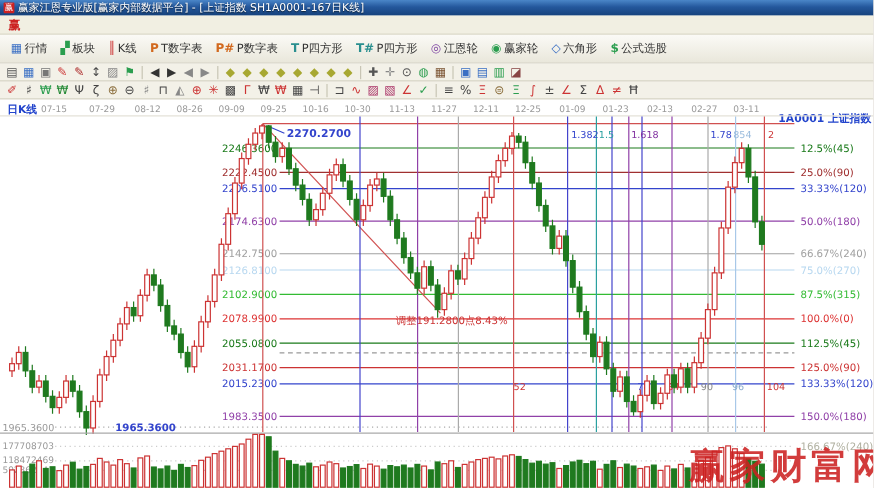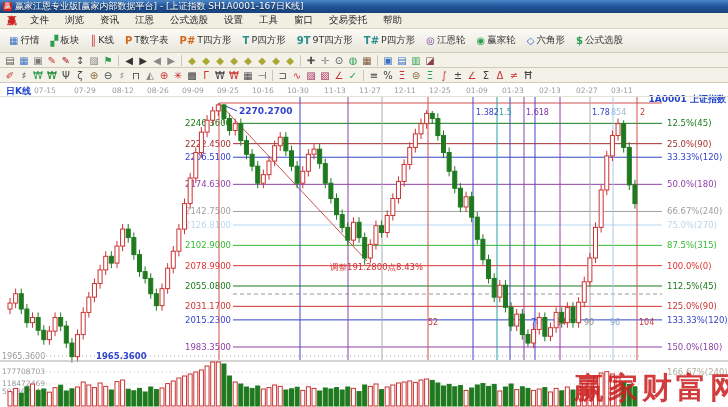--- a/index.html
+++ b/index.html
@@ -29,61 +29,45 @@
 </head>
 <body>
 
 <div class="window">
   <div class="titlebar">
     <span class="logo">赢</span>
     <span class="ttl">赢家江恩专业版[赢家内部数据平台] - [上证指数 SH1A0001-167日K线]</span>
   </div>
   <div class="menubar">
     <span class="logo2">赢</span>
-    <nav id="menu" style="display:flex;">
-        <span class="menu-item">文件</span>
-        <span class="menu-item">浏览</span>
-        <span class="menu-item">资讯</span>
-        <span class="menu-item">江恩</span>
-        <span class="menu-item">公式选股</span>
-        <span class="menu-item">设置</span>
-        <span class="menu-item">工具</span>
-        <span class="menu-item">窗口</span>
-        <span class="menu-item">交易委托</span>
-        <span class="menu-item">帮助</span>
-      </nav>
   </div>
   <div class="toolbar1" id="toolbar-main">
       <button class="tb-btn">
         <span class="tb-ic" style="color: rgb(58, 111, 196);">▦</span>
         <span class="tb-lb">行情</span>
       </button>
       <button class="tb-btn">
         <span class="tb-ic" style="color: rgb(42, 157, 78);">▞</span>
         <span class="tb-lb">板块</span>
       </button>
       <button class="tb-btn">
         <span class="tb-ic" style="color: rgb(204, 51, 51);">║</span>
         <span class="tb-lb">K线</span>
       </button>
       <button class="tb-btn">
         <span class="tb-ic" style="color: rgb(210, 105, 30);">P</span>
         <span class="tb-lb">T数字表</span>
       </button>
       <button class="tb-btn">
         <span class="tb-ic" style="color: rgb(210, 105, 30);">P#</span>
-        <span class="tb-lb">T四方形</span>
+        <span class="tb-lb">P数字表</span>
       </button>
       <button class="tb-btn">
         <span class="tb-ic" style="color: rgb(42, 143, 143);">T</span>
         <span class="tb-lb">P四方形</span>
-      </button>
-      <button class="tb-btn">
-        <span class="tb-ic" style="color: rgb(42, 143, 143);">9T</span>
-        <span class="tb-lb">9T四方形</span>
       </button>
       <button class="tb-btn">
         <span class="tb-ic" style="color: rgb(42, 143, 143);">T#</span>
         <span class="tb-lb">P四方形</span>
       </button>
       <button class="tb-btn">
         <span class="tb-ic" style="color: rgb(122, 63, 160);">◎</span>
         <span class="tb-lb">江恩轮</span>
       </button>
       <button class="tb-btn">

